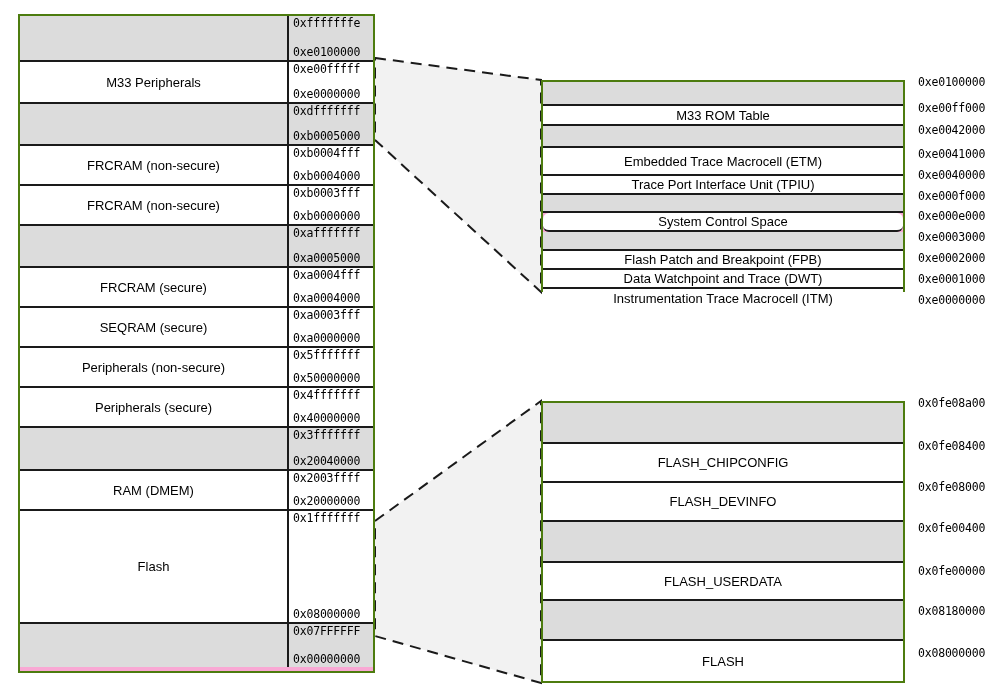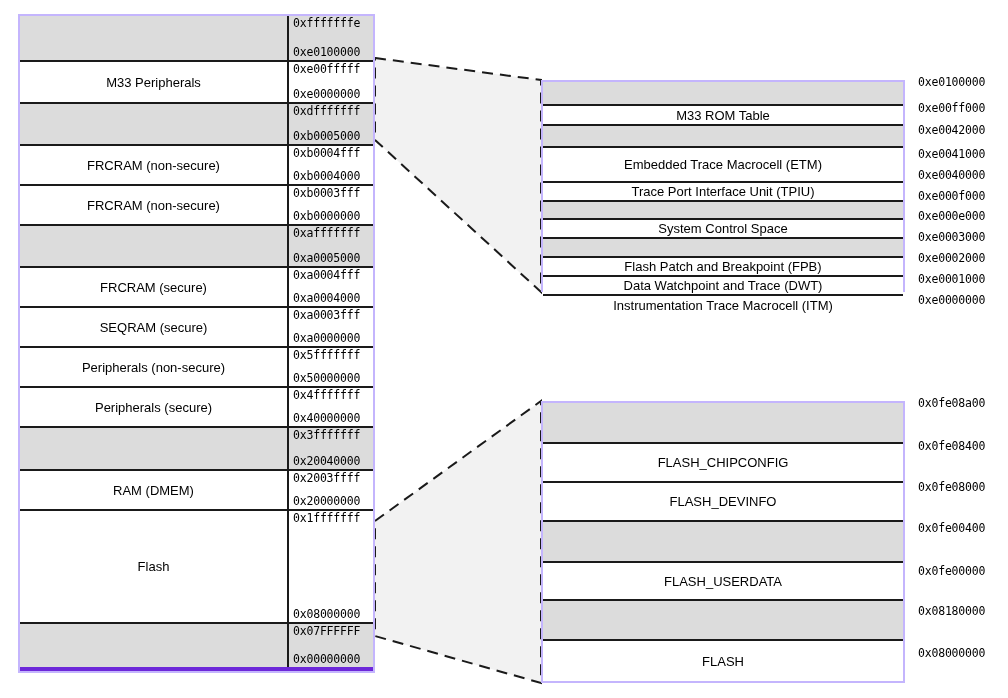--- a/index.html
+++ b/index.html
@@ -26,23 +26,23 @@
     left: 0; top: 0;
     width: 1008px;
     height: 698px;
     z-index: 1;
   }
 
   
   .panel {
     position: absolute;
     z-index: 2;
-    border: 2px solid #c4b5fd;
+    border: 2px solid #4d7c0f;
     box-sizing: border-box;
-    background: #6d28d9;
+    background: #f9a8d4;
   }
 
   .region {
     position: relative;
     box-sizing: border-box;
     border-bottom: 2px solid #1a1a1a;
     width: 100%;
     display: flex;
     align-items: center;
     justify-content: center;
@@ -242,30 +242,30 @@
   <div class="panel" id="rom-panel">
       <div class="region filled" style="height: 24px;">
         <span class="region-label"></span>
       </div>
       <div class="region plain" style="height: 20px;">
         <span class="region-label">M33 ROM Table</span>
       </div>
       <div class="region filled" style="height: 22px;">
         <span class="region-label"></span>
       </div>
-      <div class="region plain" style="height: 35px; justify-content: center;">
+      <div class="region plain" style="height: 28px; justify-content: center;">
         <span class="region-label">Embedded Trace Macrocell (ETM)</span>
       </div>
       <div class="region plain" style="height: 19px;">
         <span class="region-label">Trace Port Interface Unit (TPIU)</span>
       </div>
       <div class="region filled" style="height: 18px;">
         <span class="region-label"></span>
       </div>
-      <div class="region plain" style="height: 19px;">
+      <div class="region plain" style="height: 19px; border-radius: 6px;">
         <span class="region-label">System Control Space</span>
       </div>
       <div class="region filled" style="height: 19px;">
         <span class="region-label"></span>
       </div>
       <div class="region plain" style="height: 19px;">
         <span class="region-label">Flash Patch and Breakpoint (FPB)</span>
       </div>
       <div class="region plain" style="height: 19px; align-items: center;">
         <span class="region-label">Data Watchpoint and Trace (DWT)</span>

